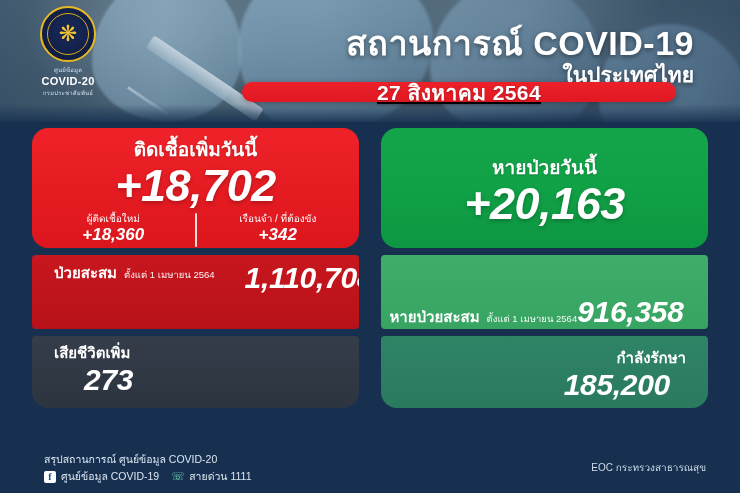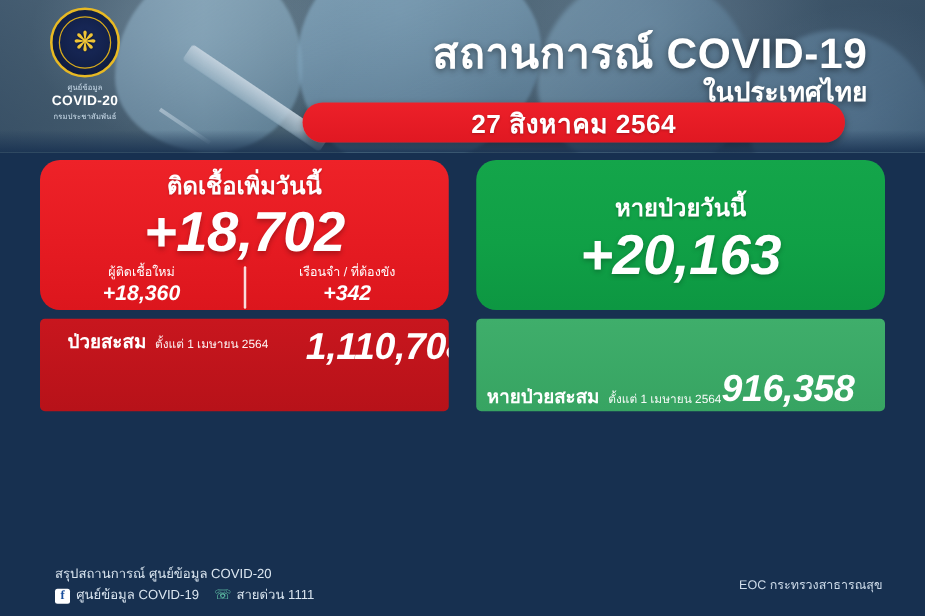--- a/index.html
+++ b/index.html
@@ -134,25 +134,26 @@
   .title-sub {
     font-size:21px; font-weight:bold; color:#ffffff;
     line-height:1.1; margin-top:1px;
     text-shadow:0 2px 5px rgba(0,0,0,.45);
     white-space:nowrap;
   }
 
   
   .date-pill {
     position:absolute; left:242px; top:82px;
-    width:434px; height:32px; z-index:7;
+    width:434px; height:20px; z-index:7;
     background: linear-gradient(180deg, #ed2029 0%, #e01822 100%);
     border-radius:16px;
     display:flex; align-items:center; justify-content:center;
     box-shadow:0 2px 6px rgba(0,0,0,.35);
+    text-decoration:underline;
   }
   .date-text {
     font-size:21px; font-weight:bold; color:#ffffff;
     letter-spacing:.4px; white-space:nowrap;
     text-shadow:0 1px 2px rgba(0,0,0,.25);
   }
 
   
   .grid {
     position:absolute; left:0; top:122px;
@@ -362,20 +363,33 @@
       <div class="card card-cum card-green-mid align-right">
         <div class="cum-head">
           <span class="cum-label">หายป่วยสะสม</span>
           <span class="cum-since">ตั้งแต่ 1 เมษายน 2564</span>
         </div>
         <div class="cum-num indent-r">916,358</div>
       </div>
 
     </div>
 
+    <div class="row row-3">
+
+      <div class="card card-bottom card-slate align-left">
+        <div class="bot-label">เสียชีวิตเพิ่ม</div>
+        <div class="bot-num indent-l">273</div>
+      </div>
+
+      <div class="card card-bottom card-teal align-right">
+        <div class="bot-label">กำลังรักษา</div>
+        <div class="bot-num indent-r">185,200</div>
+      </div>
+
+    </div>
 
   </div>
 
   <div class="footer">
     <div class="footer-left">
       <div class="f-line1">สรุปสถานการณ์ ศูนย์ข้อมูล COVID-20</div>
       <div class="f-line2">
         <span class="fb-icon">f</span>
         <span>ศูนย์ข้อมูล COVID-19</span>
         <span class="phone-icon">☏</span>

